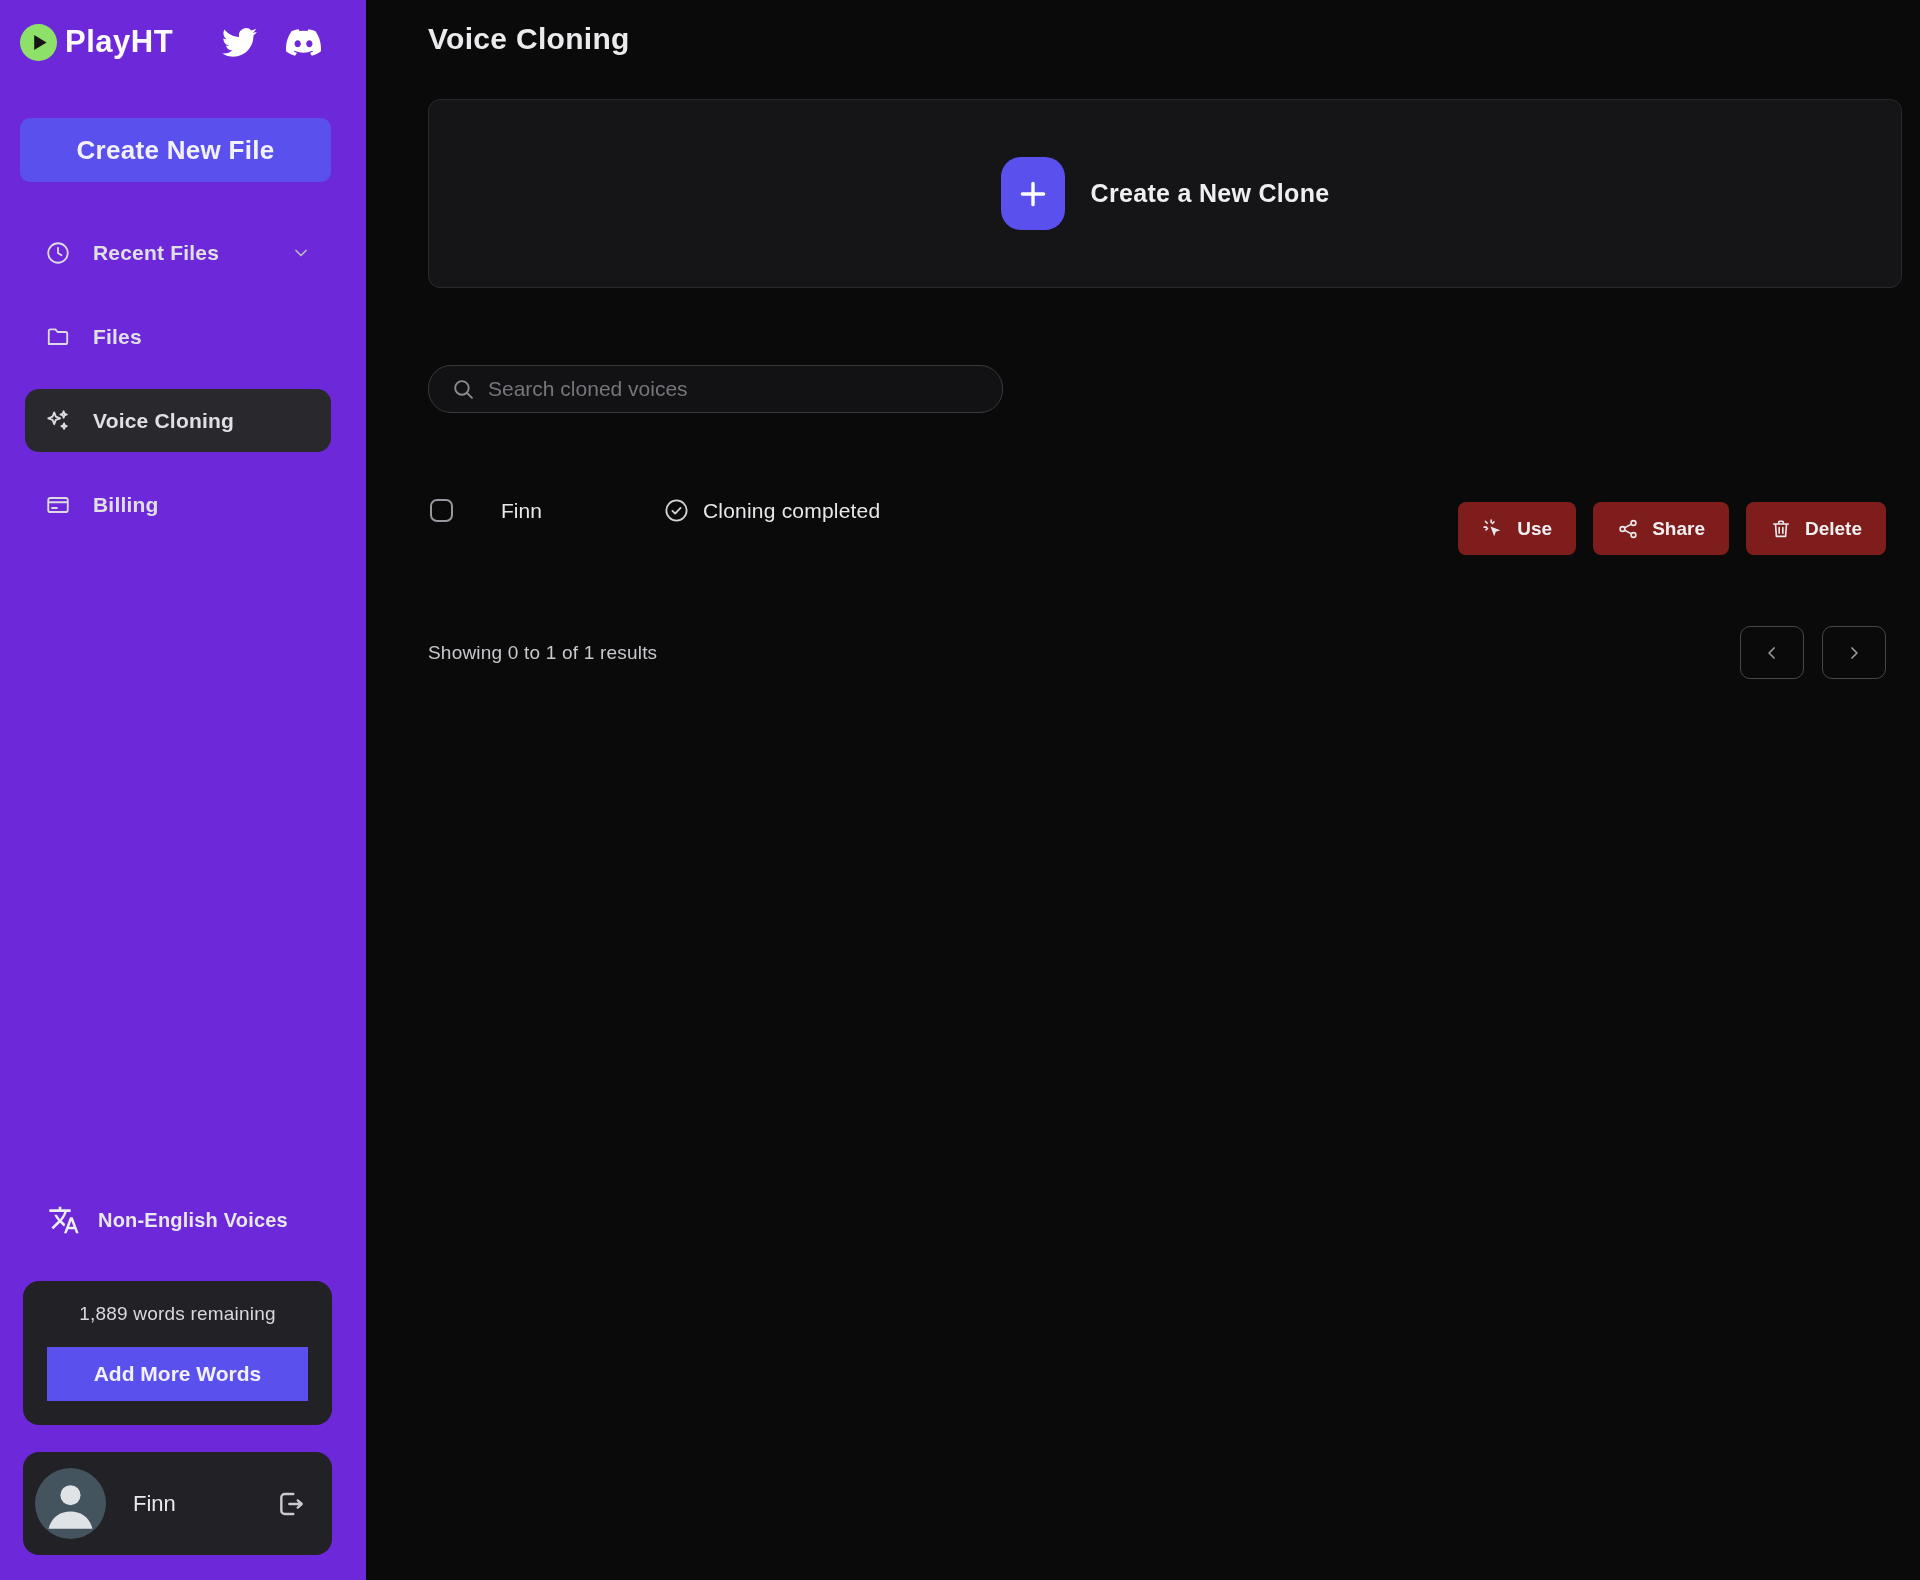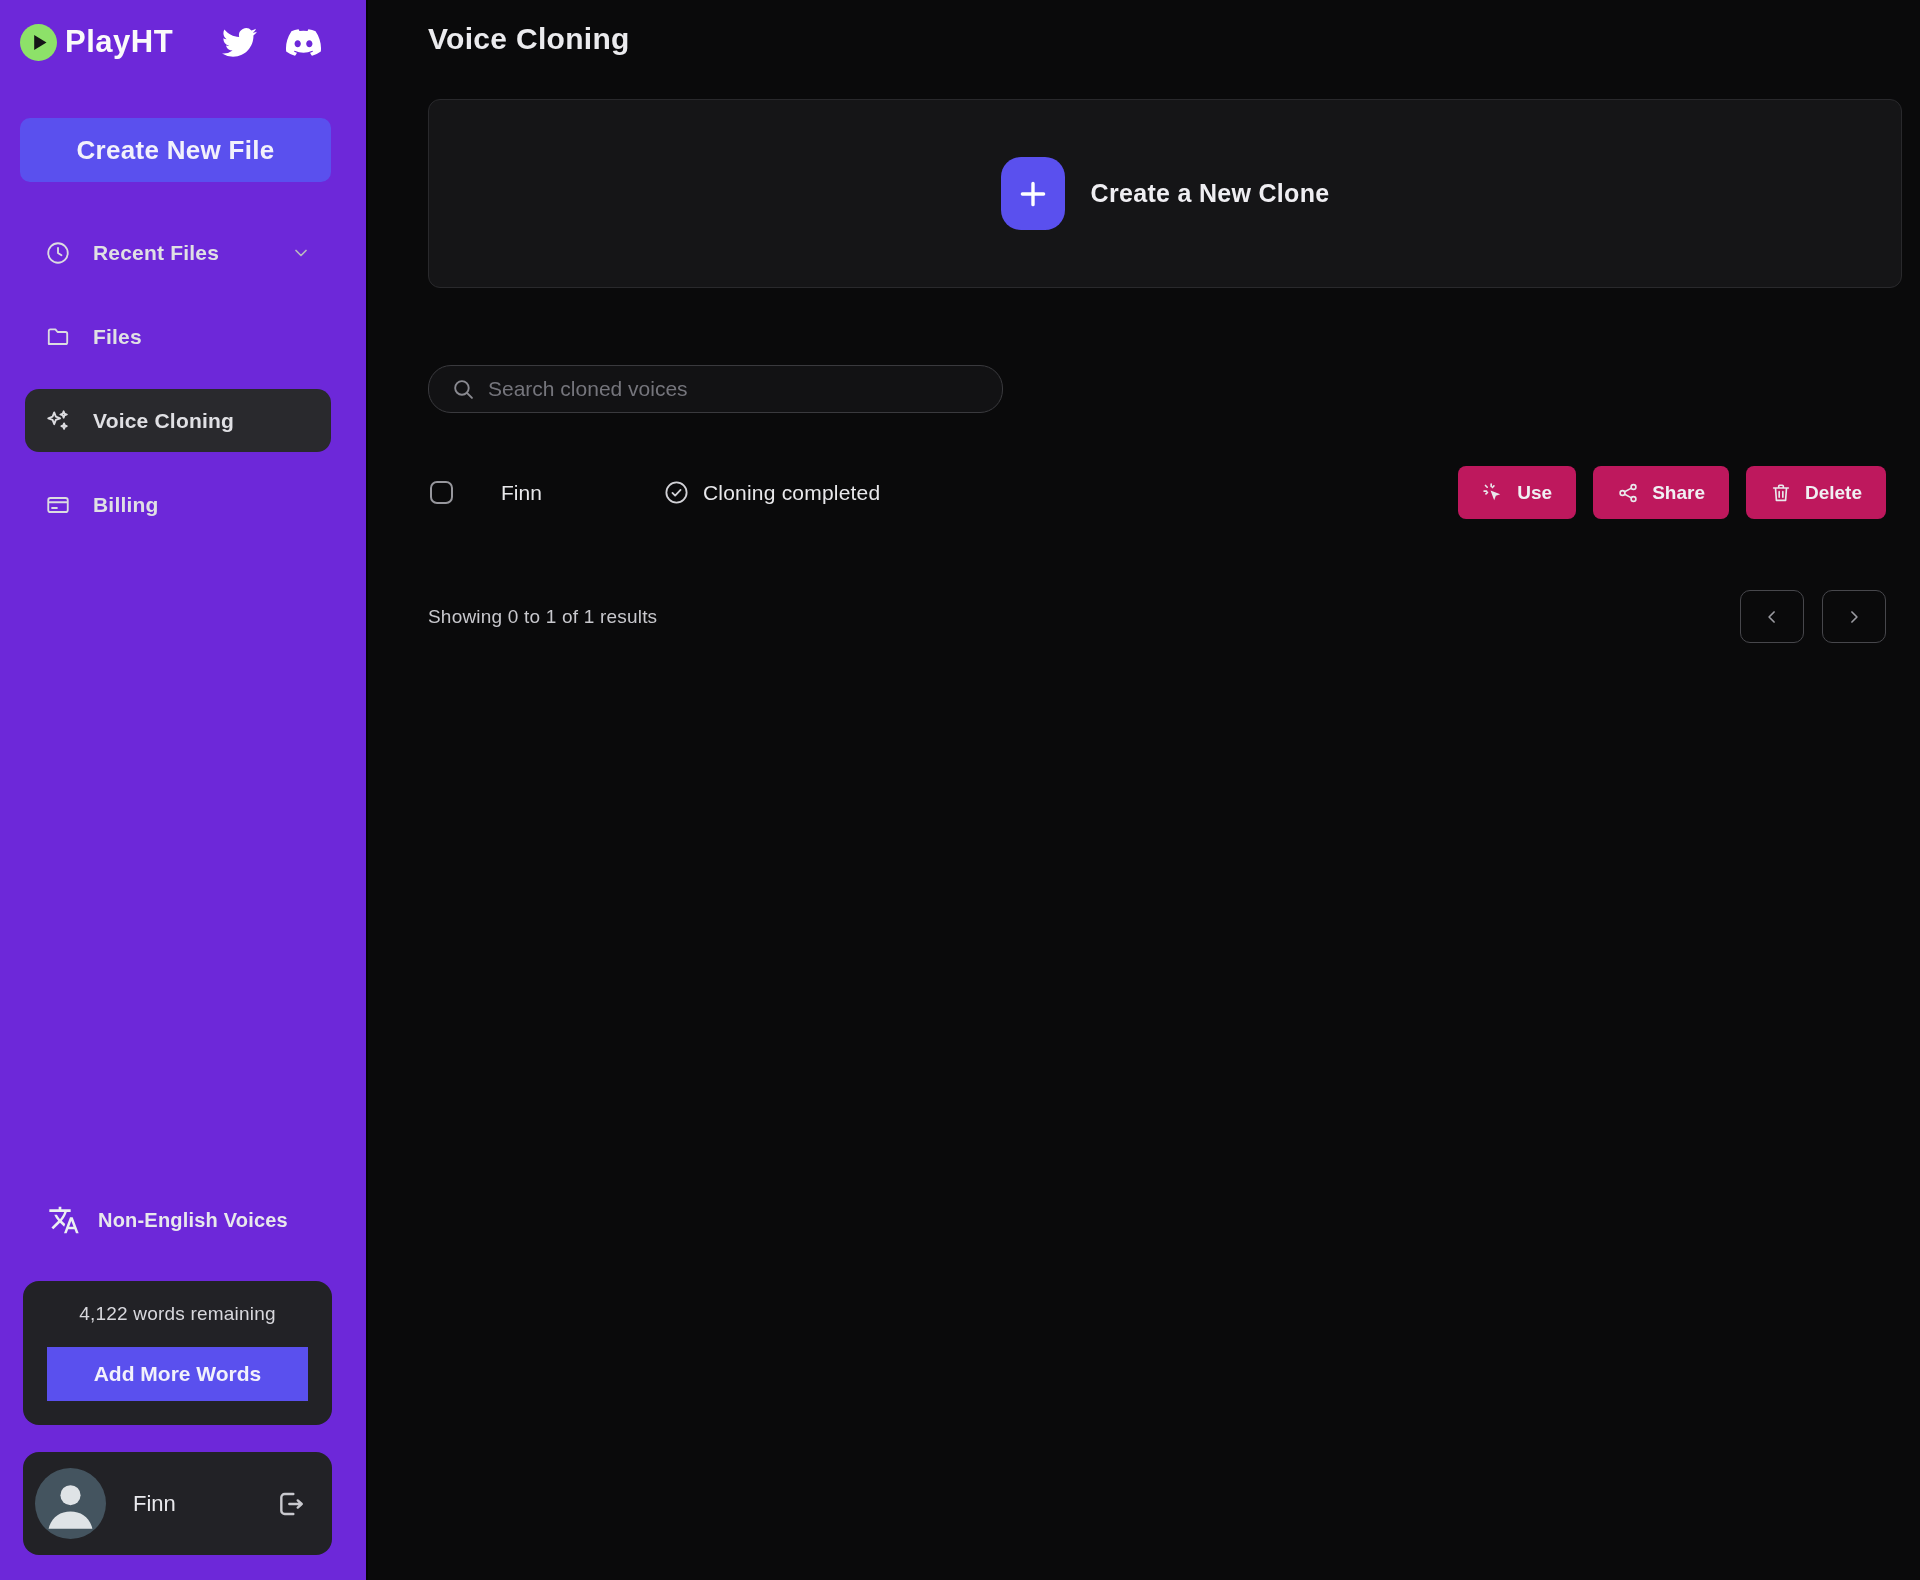--- a/index.html
+++ b/index.html
@@ -114,24 +114,24 @@
     background:transparent; cursor:pointer; margin-left:2px; flex:0 0 auto;
   }
   .voice-name { font-size:21px; color:#e8e8eb; margin-left:48px; min-width:162px; }
   .status-group { display:flex; align-items:center; }
   .status-group svg { width:27px; height:27px; stroke:#d2d2d7; stroke-width:1.6; fill:none;
                       stroke-linecap:round; stroke-linejoin:round; display:block; }
   .status-text { font-size:21px; color:#e8e8eb; margin-left:13px; letter-spacing:0.2px; }
 
   .row-actions { margin-left:auto; display:flex; gap:17px; }
   .action-btn {
-    height:53px; background:#be185d; border:none; border-radius:8px;
+    height:53px; background:#7f1d1d; border:none; border-radius:8px;
     display:flex; align-items:center; padding:0 24px; gap:13px;
     color:#f0f0f3; font-size:19px; font-weight:bold;
-    font-family:"Liberation Sans", sans-serif; cursor:pointer;
+    font-family:"Liberation Sans", sans-serif; cursor:pointer;margin-top:36px;
   }
   .action-btn svg { width:22px; height:22px; display:block; }
   .action-btn .stroke-ic { stroke:#e9e9ec; stroke-width:1.8; fill:none; stroke-linecap:round; stroke-linejoin:round; }
 
   .results-row { margin-top:71px; width:1458px; display:flex; align-items:center; }
   .results-text { font-size:19px; color:#c8c8cd; letter-spacing:0.2px; }
   .pagination { margin-left:auto; display:flex; gap:18px; }
   .page-btn {
     width:64px; height:53px; background:transparent;
     border:1px solid #47474c; border-radius:10px; cursor:pointer;
@@ -218,21 +218,21 @@
     <div class="non-english-row">
       <span class="translate-icon">
         <svg viewBox="0 0 24 24">
             <path d="M12.87 15.07l-2.54-2.51.03-.03c1.74-1.94 2.98-4.17 3.71-6.53H17V4h-7V2H8v2H1v1.99h11.17C11.5 7.92 10.44 9.75 9 11.35 8.07 10.32 7.3 9.19 6.69 8h-2c.73 1.63 1.73 3.17 2.98 4.56l-5.09 5.02L4 19l5-5 3.11 3.11.76-2.04zM18.5 10h-2L12 22h2l1.12-3h4.75L21 22h2l-4.5-12zm-2.62 7l1.62-4.33L19.12 17h-3.24z"></path>
           </svg>
       </span>
       <span class="non-english-label">Non-English Voices</span>
     </div>
 
     <div class="words-card">
-      <div class="words-remaining">4,122 words remaining</div>
+      <div class="words-remaining">1,889 words remaining</div>
       <button class="add-words-btn">Add More Words</button>
     </div>
 
     <div class="user-card">
       <span class="avatar">
         <svg viewBox="0 0 24 24">
           <circle cx="12" cy="9.2" r="3.4" fill="#dfe3e6"></circle>
           <path d="M4.6 20.5c.9-3.8 3.8-5.8 7.4-5.8s6.5 2 7.4 5.8z" fill="#dfe3e6"></path>
         </svg>
       </span>

